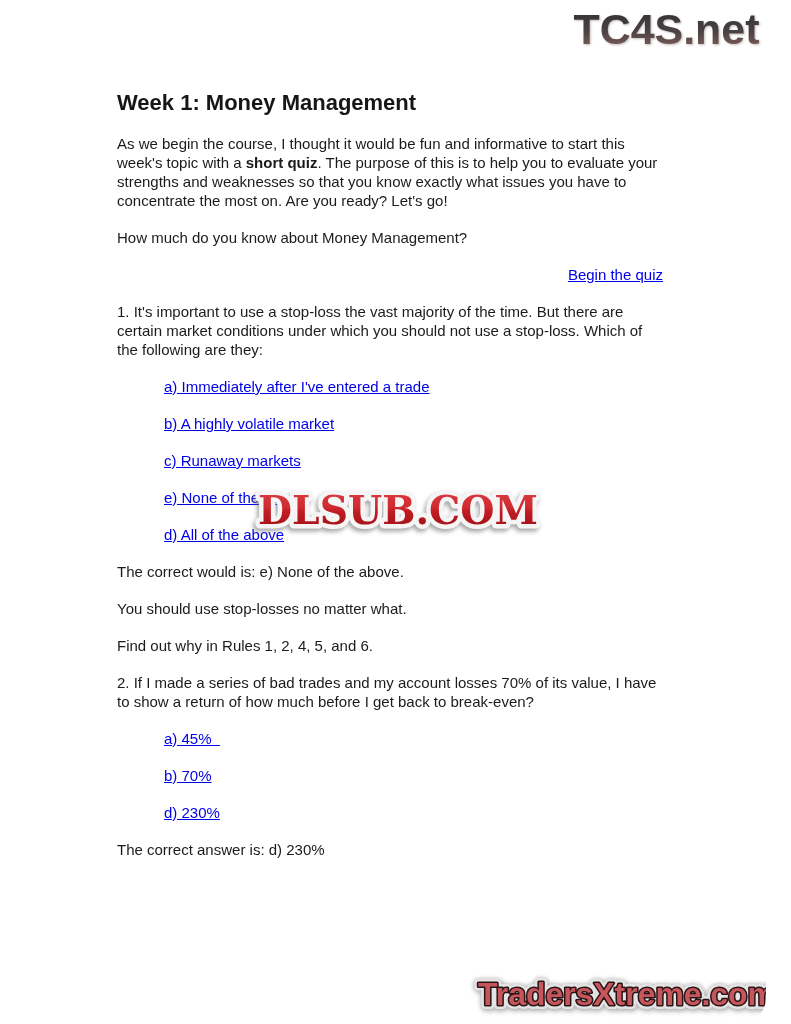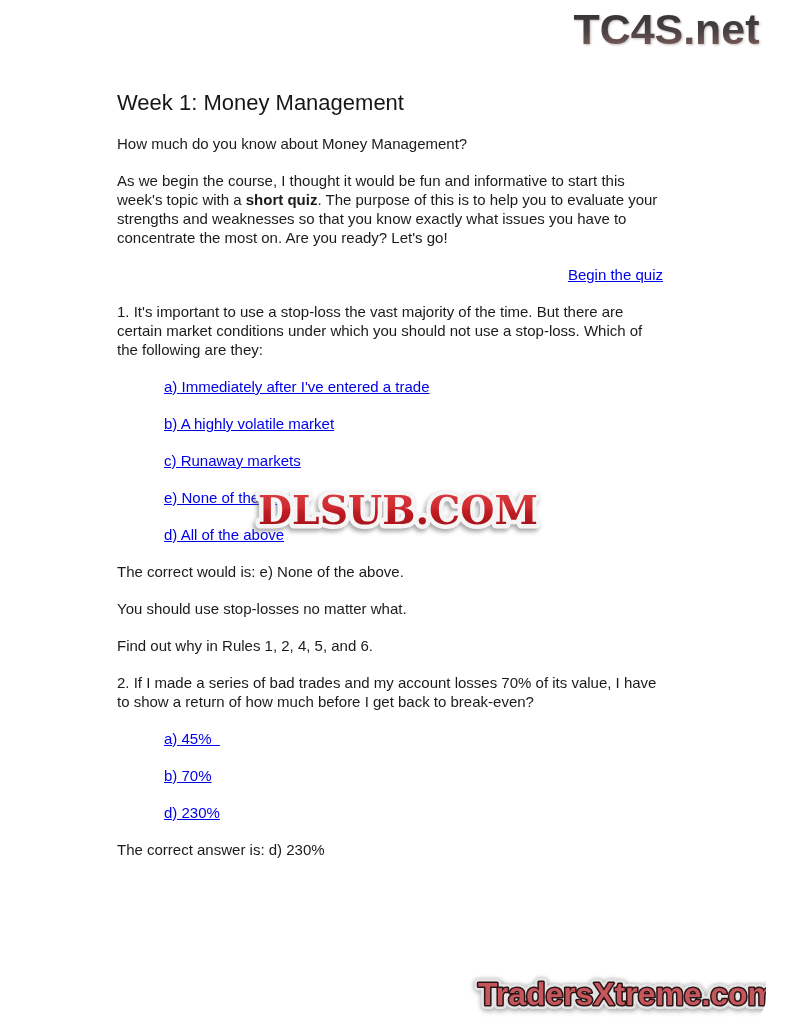--- a/index.html
+++ b/index.html
@@ -16,21 +16,21 @@
   .content {
     position: absolute;
     left: 117px;
     top: 89px;
     width: 546px;
     font-size: 15px;
     line-height: 19px;
   }
   .content h1 {
     font-size: 22px;
-    font-weight: 400;
+    font-weight: 700;
     line-height: 27px;
     margin: 0 0 18px 0;
     color: #161616;
   }
   .content p { margin: 18px 0; }
   .center { text-align: right; }
   a.quiz-link {
     color: #0000e6;
     text-decoration: underline;
     cursor: pointer;
@@ -69,23 +69,23 @@
         <stop offset="100%" stop-color="#8f6560"></stop>
       </linearGradient>
     </defs>
     <text x="96.5" y="38" text-anchor="middle" font-family="Liberation Sans, sans-serif" font-weight="bold" font-size="43" textLength="186" lengthAdjust="spacingAndGlyphs" fill="url(#tc4s-grad)">TC4S.net</text>
   </svg>
 
   <div class="content">
 
     <h1>Week 1: Money Management</h1>
 
+    <p><span>As we begin the course, I thought it would be fun and informative to start this week's topic with a </span><b>short quiz</b><span>. The purpose of this is to help you to evaluate your strengths and weaknesses so that you know exactly what issues you have to concentrate the most on. Are you ready? Let's go!</span></p>
+
     <p>How much do you know about Money Management?</p>
-
-    <p><span>As we begin the course, I thought it would be fun and informative to start this week's topic with a </span><b>short quiz</b><span>. The purpose of this is to help you to evaluate your strengths and weaknesses so that you know exactly what issues you have to concentrate the most on. Are you ready? Let's go!</span></p>
 
     <p class="center"><a class="quiz-link" href="#">Begin the quiz</a></p>
 
     <p>1. It's important to use a stop-loss the vast majority of the time. But there are certain market conditions under which you should not use a stop-loss. Which of the following are they:</p>
 
     <div class="options">
       <p><a class="quiz-link" href="#">a) Immediately after I've entered a trade</a></p>
       <p><a class="quiz-link" href="#">b) A highly volatile market</a></p>
       <p><a class="quiz-link" href="#">c) Runaway markets</a></p>
       <p><a class="quiz-link" href="#">e) None of the above</a></p>

